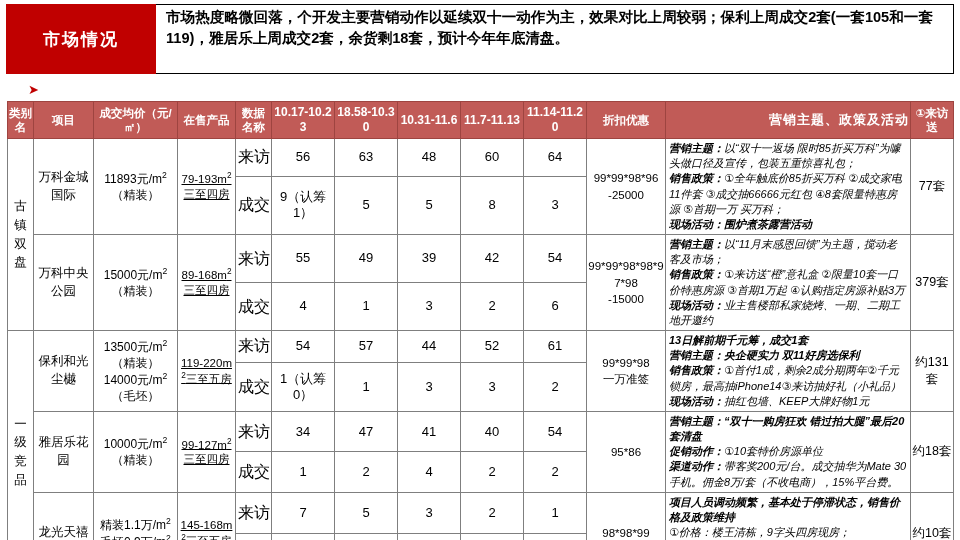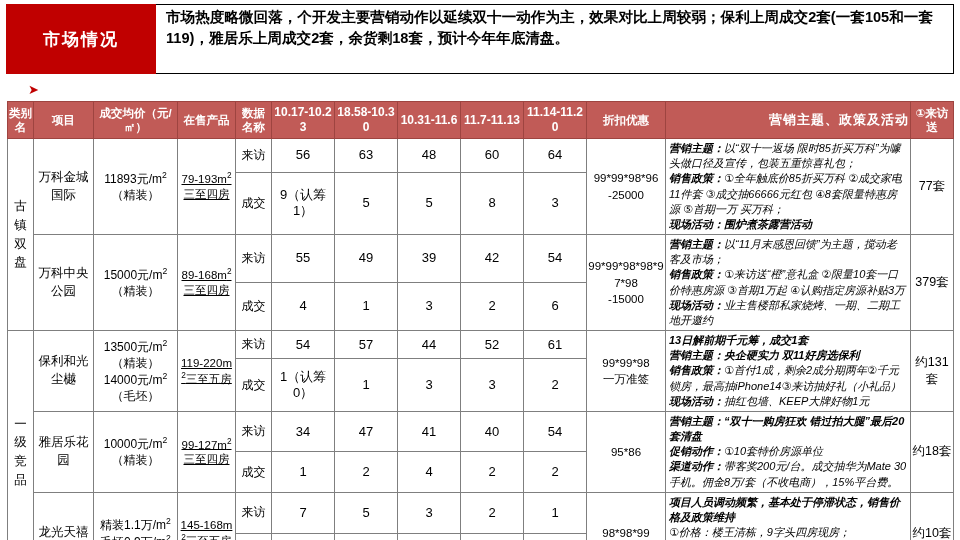--- a/index.html
+++ b/index.html
@@ -49,21 +49,21 @@
     background:#c15b57;color:#ffffff;font-weight:bold;
     font-size:11.5px;padding:3px 1px;border-color:#9e4440;
   }
   th.hdr-date{font-size:12px;font-weight:bold;}
   th.hdr-wide{font-size:13px;letter-spacing:1px;text-align:right;}
 
   td.cat{font-weight:normal;font-size:12.5px;line-height:1.5;width:26px;}
   td.proj{font-size:12.5px;line-height:1.4;}
   td.price{font-size:12px;line-height:1.35;}
   td.prod{font-size:11.5px;line-height:1.3;text-decoration:underline;}
-  td.metric{font-size:12px;}
+  td.metric{font-size:16px;text-align:right;}
   td.num{font-size:13px;}
   td.disc{font-size:11.5px;line-height:1.4;}
   td.stock{font-size:12.5px;line-height:1.35;}
 
   td.mk{
     text-align:left;vertical-align:top;
     font-size:11px;line-height:1.38;padding:2px 3px;
     word-break:normal;
     font-style:italic;
   }

